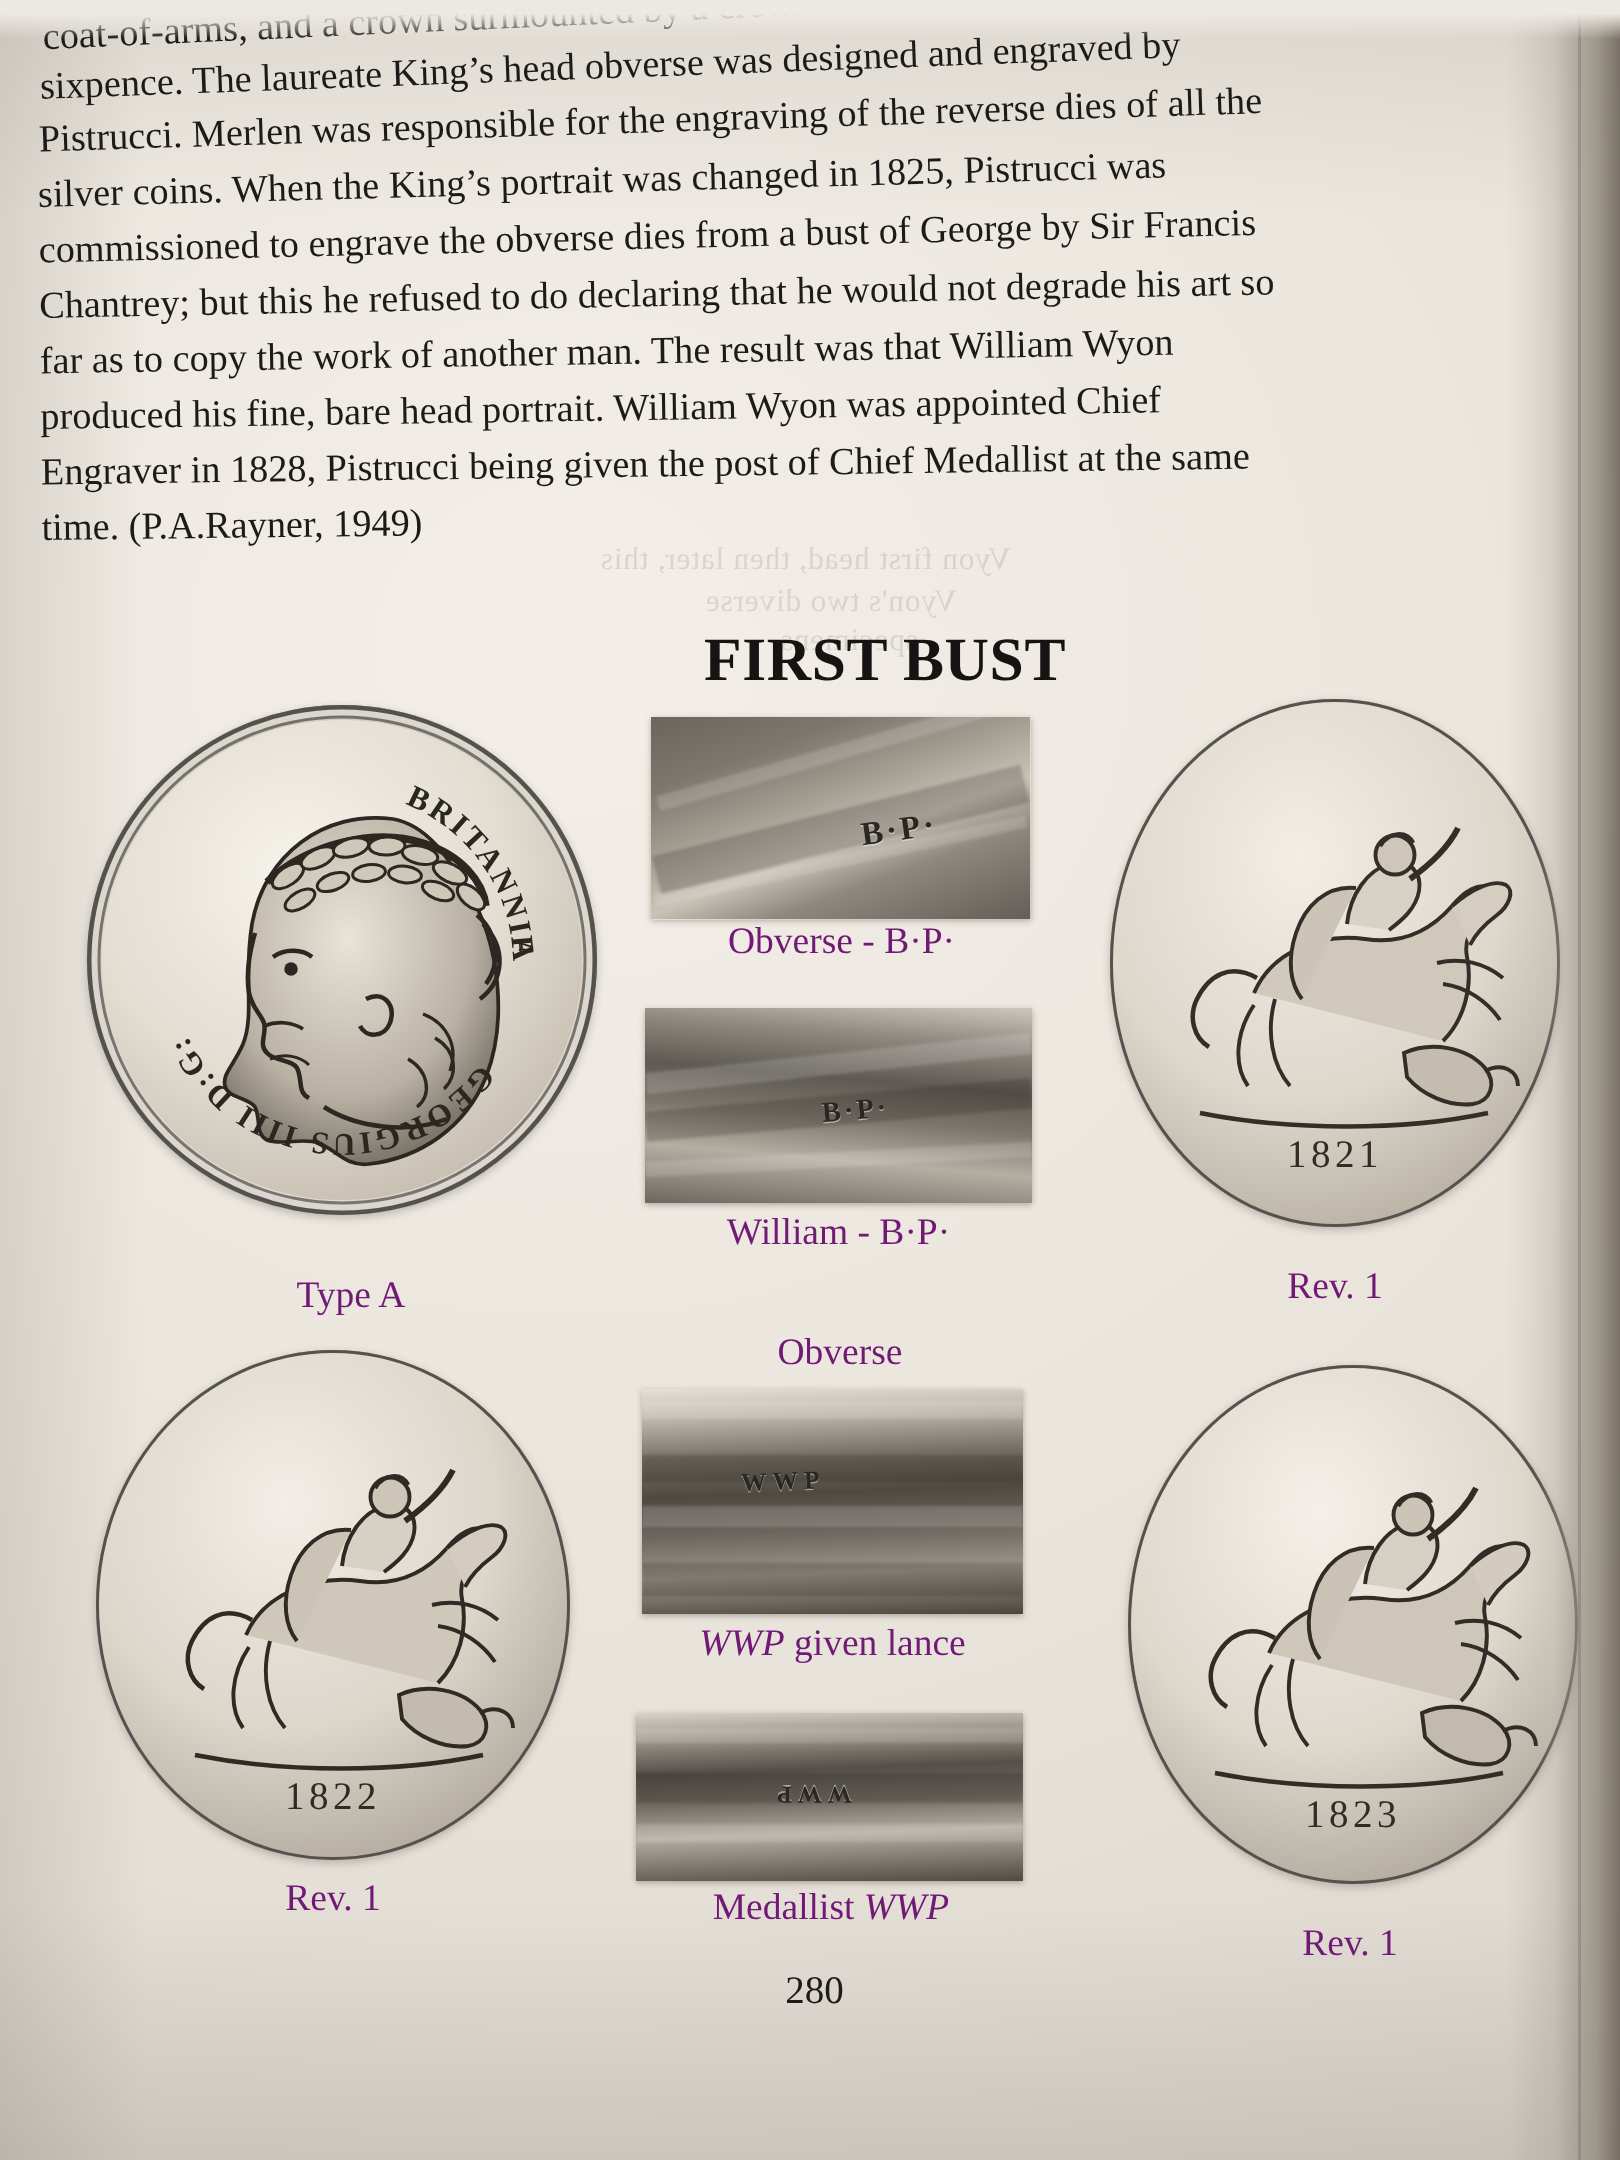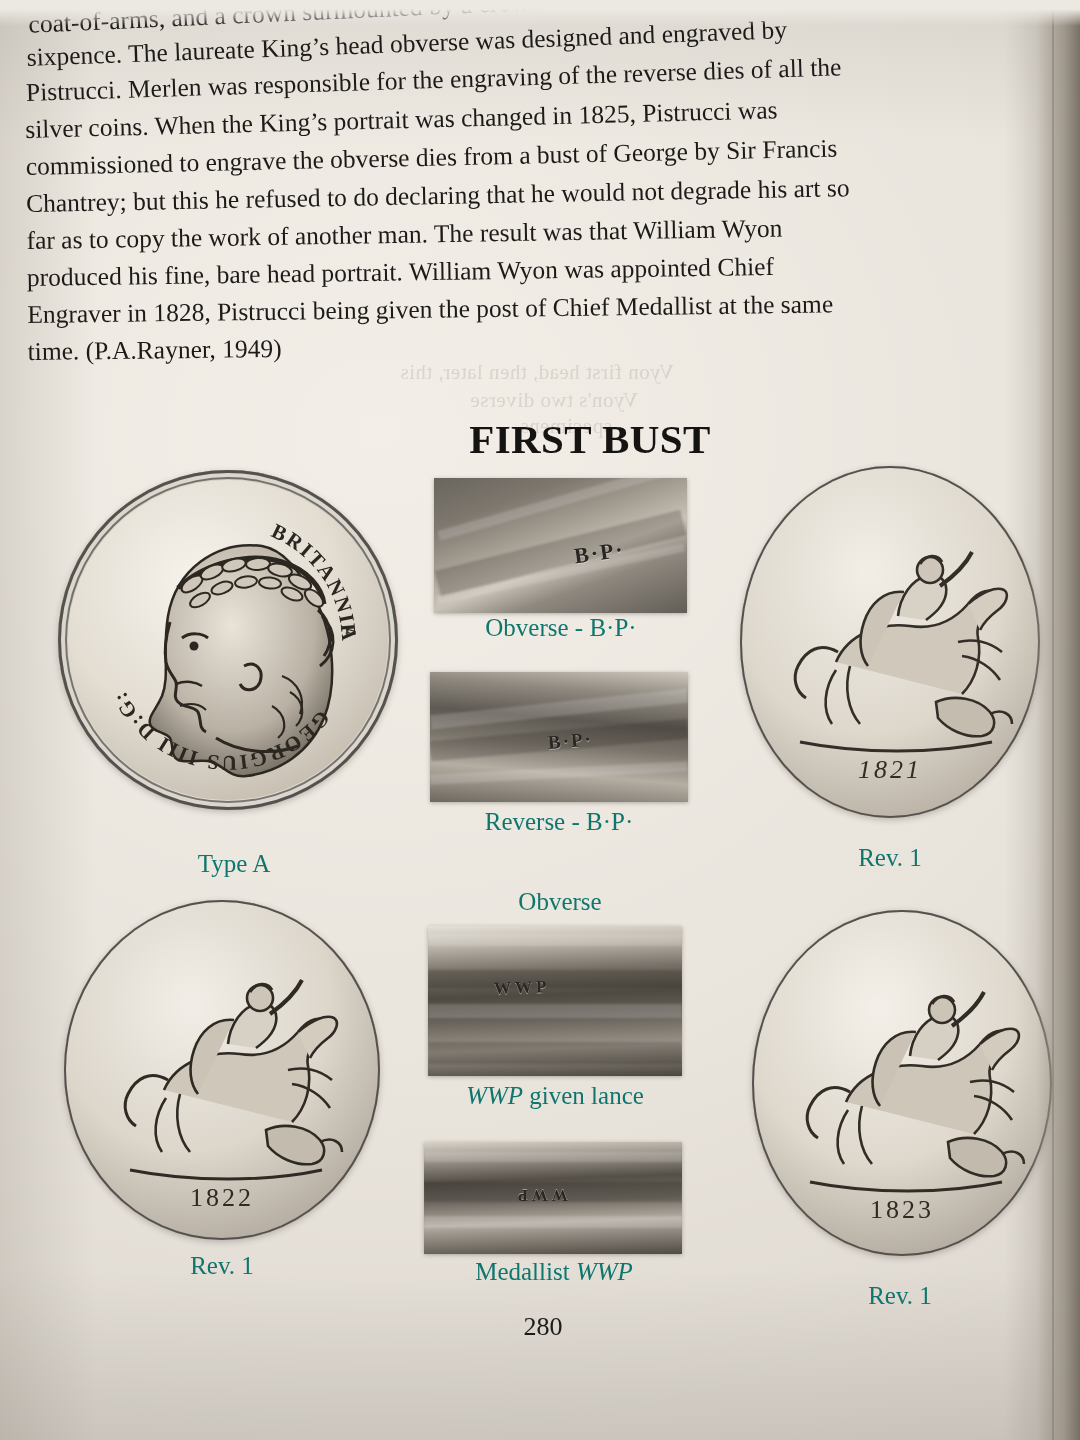--- a/index.html
+++ b/index.html
@@ -116,21 +116,21 @@
     color: #161412;
   }
 
   .fig {
     position: absolute;
   }
   .caption {
     position: absolute;
     text-align: center;
     font-size: 25px;
-    color: #0f766e;
+    color: #701a75;
     white-space: nowrap;
   }
   .caption i { font-style: italic; }
 
   
   .coin {
     position: relative;
     border-radius: 50%;
     background:
       radial-gradient(circle at 38% 32%, #f4f1ea 0%, #e4ded4 45%, #cfc8bc 78%, #b6ae a0 100%);
@@ -315,26 +315,26 @@
   </div>
   <div class="caption" style="left:430px; top:614px; width:262px;">Obverse - B·P·</div>
 
   <div class="detail detail-bp2" style="left:430px; top:672px; width:258px; height:130px;">
     <div class="shade"></div>
     <div class="streak" style="top:30px; height:14px; transform: rotate(-6deg);"></div>
     <div class="streak dark" style="top:58px; height:20px; transform: rotate(-5deg);"></div>
     <div class="streak" style="top:96px; height:10px; transform: rotate(-3deg);"></div>
     <div class="mark" style="left:118px; top:58px; font-size:19px; transform: rotate(-5deg);">B·P·</div>
   </div>
-  <div class="caption" style="left:428px; top:808px; width:262px;">Reverse - B·P·</div>
+  <div class="caption" style="left:428px; top:808px; width:262px;">William - B·P·</div>
 
   <div class="caption" style="left:440px; top:888px; width:240px;">Obverse</div>
 
   <div class="fig" style="left:740px; top:466px;">
-    <div class="coin" style="width:300px; height:352px; border-radius:50%;font-style:italic;">
+    <div class="coin" style="width:300px; height:352px; border-radius:50%;">
       <div class="beads"></div>
       <svg viewBox="0 0 300 352" preserveAspectRatio="none">
         <defs>
           <radialGradient id="rev21" cx="42%" cy="30%" r="75%">
             <stop offset="0%" stop-color="#f2eee6"></stop>
             <stop offset="62%" stop-color="#ddd7cc"></stop>
             <stop offset="100%" stop-color="#b7afa2"></stop>
           </radialGradient>
         </defs>
         <ellipse cx="150" cy="176" rx="148" ry="174" fill="url(#rev21)"></ellipse>

